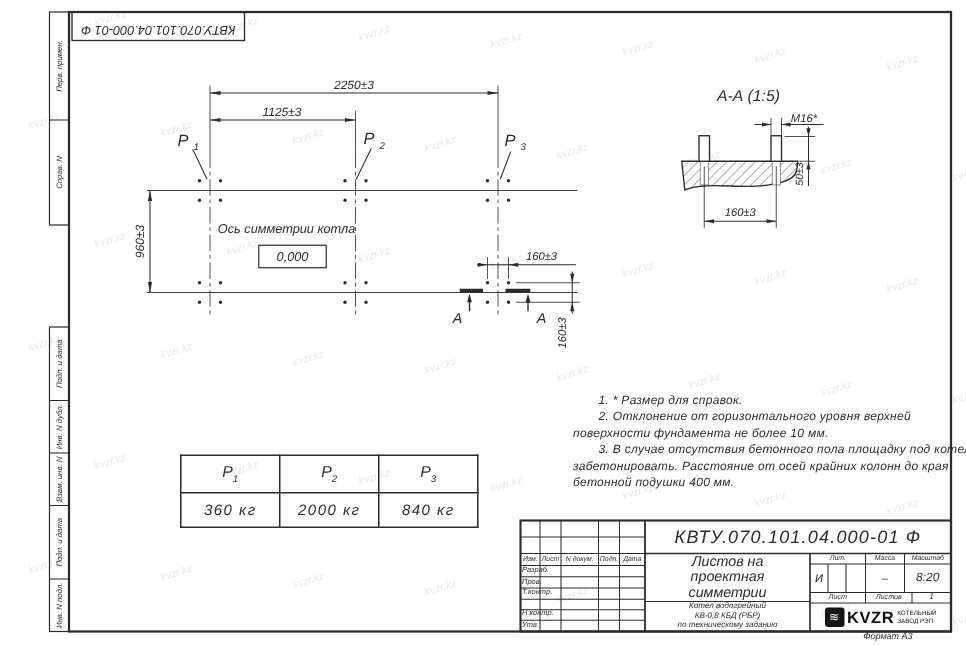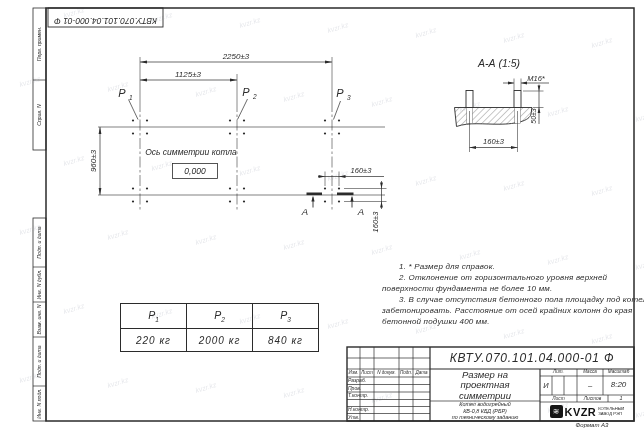--- a/index.html
+++ b/index.html
@@ -305,21 +305,21 @@
 </div>
 
 <table class="abs loads">
   <tbody>
       <tr class="hrow">
     <td><span>P</span><sub>1</sub></td>
     <td><span>P</span><sub>2</sub></td>
     <td><span>P</span><sub>3</sub></td>
   </tr>
   <tr class="vrow">
-    <td>220  кг</td>
+    <td>360  кг</td>
     <td>2000  кг</td>
     <td>840  кг</td>
   </tr>
 </tbody>
   </table>
 
 <div class="abs cell docnum" style="left:430px;top:347px;width:204px;height:22px">КВТУ.070.101.04.000-01 Ф</div>
 
 <div class="abs cell" style="left:347px;top:369px;width:13px;height:8px;font-size:4.6px">Изм.</div>
 <div class="abs cell" style="left:360px;top:369px;width:14px;height:8px;font-size:4.6px">Лист</div>
@@ -328,21 +328,21 @@
 <div class="abs cell" style="left:413px;top:369px;width:17px;height:8px;font-size:4.6px">Дата</div>
 
 <div class="abs cell cell-l" style="left:348px;top:377px;width:26px;height:7.5px;font-size:5px">Разраб.</div>
 <div class="abs cell cell-l" style="left:348px;top:384.5px;width:26px;height:7.5px;font-size:5px">Пров.</div>
 <div class="abs cell cell-l" style="left:348px;top:392px;width:26px;height:7.5px;font-size:5px">Т.контр.</div>
 <div class="abs cell cell-l" style="left:348px;top:399.5px;width:26px;height:7px;font-size:5px"></div>
 <div class="abs cell cell-l" style="left:348px;top:406.5px;width:26px;height:7px;font-size:5px">Н.контр.</div>
 <div class="abs cell cell-l" style="left:348px;top:413.5px;width:26px;height:7.5px;font-size:5px">Утв.</div>
 
 <div class="abs cell tb-title" style="left:430px;top:370px;width:110px;height:31px;flex-direction:column">
-  <div>Размер на</div>
+  <div>Листов на</div>
   <div>проектная</div>
   <div>симметрии</div>
 </div>
 <div class="abs cell tb-sub" style="left:430px;top:401px;width:110px;height:20px;flex-direction:column">
   <div>Котел водогрейный</div>
   <div>КВ-0,8 КБД (РБР)</div>
   <div>по техническому заданию</div>
 </div>
 
 <div class="abs cell" style="left:540px;top:369px;width:37px;height:7px;font-size:4.6px">Лит.</div>

